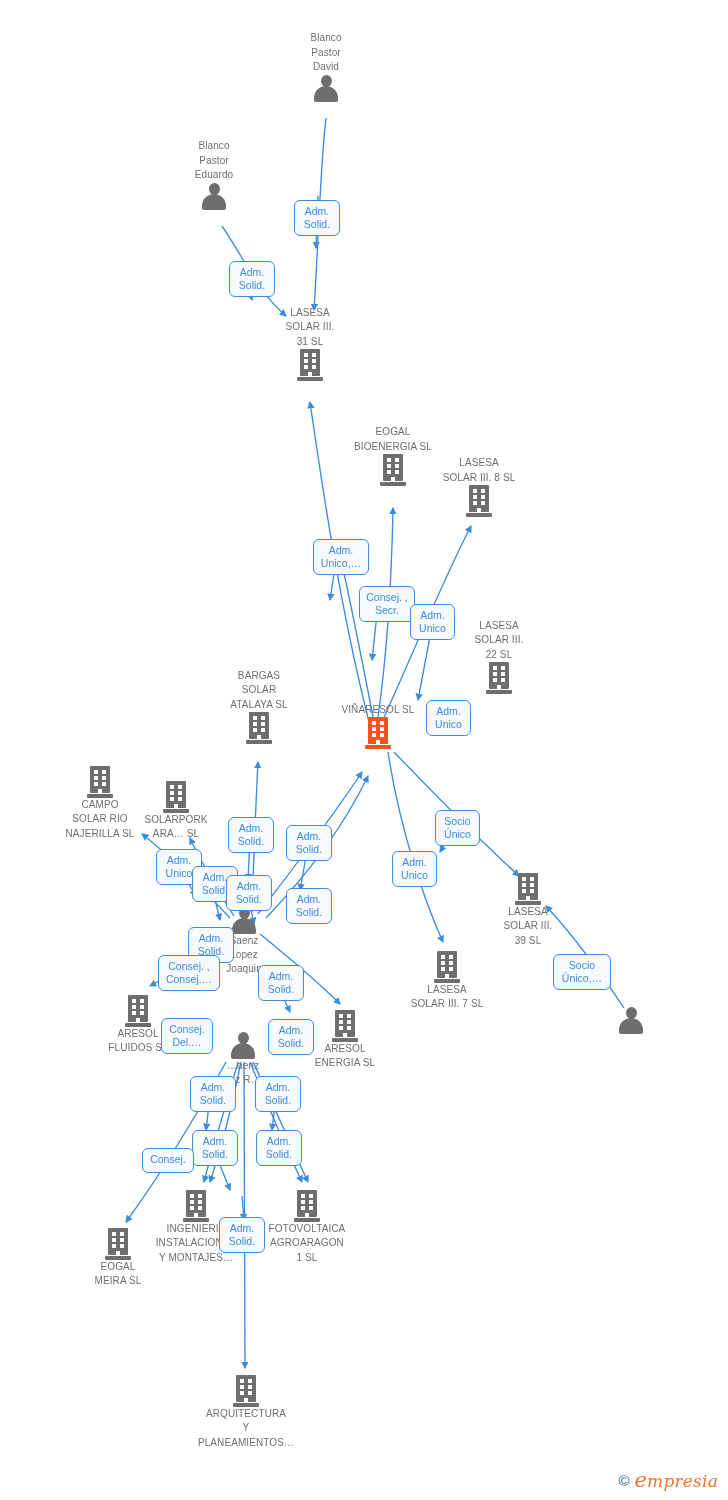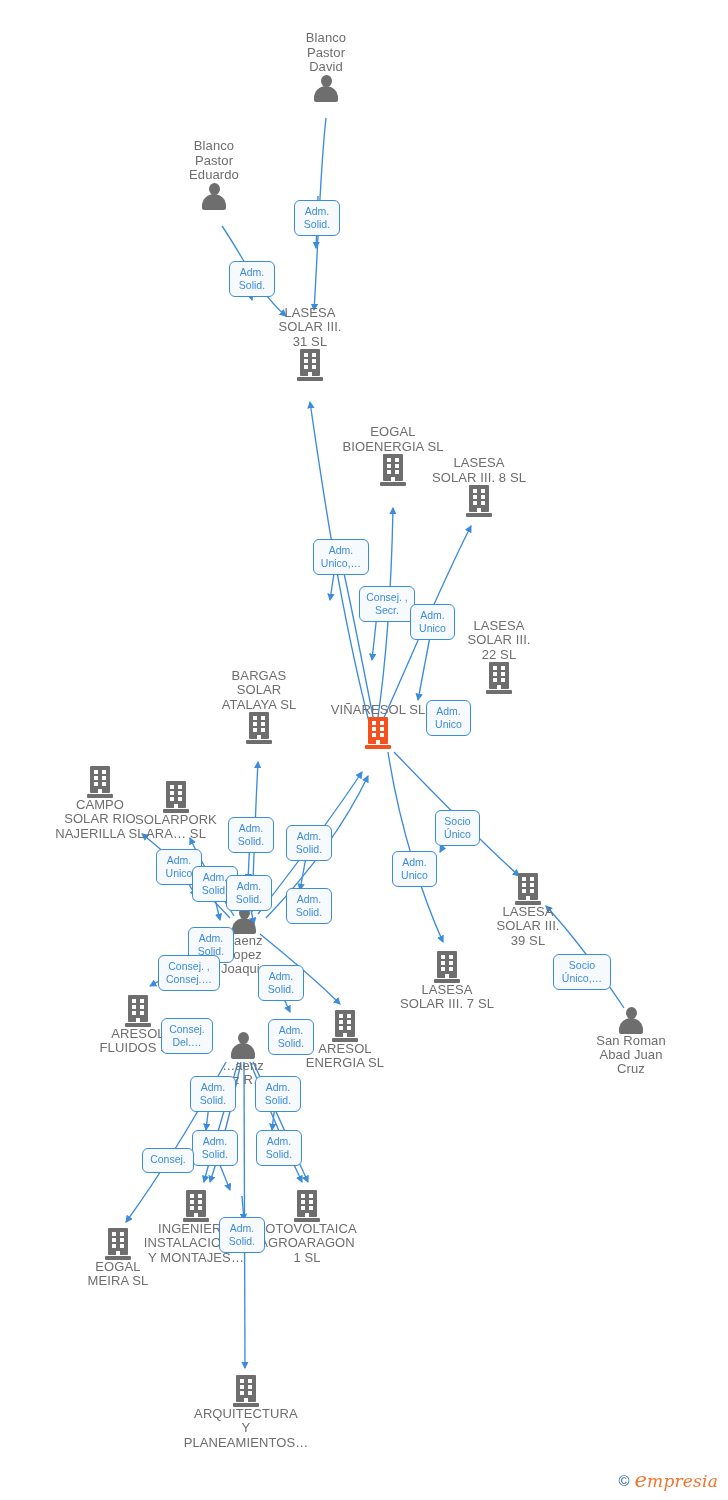--- a/index.html
+++ b/index.html
@@ -21,21 +21,21 @@
     width:728px;height:1500px;
     pointer-events:none;
   }
   
   .node{
     position:absolute;
     width:140px;
     margin-left:-70px;
     text-align:center;
     color:#6e6e6e;
-    font-size:13px;
+    font-size:10px;
     line-height:14.4px;
     letter-spacing:.1px;
     white-space:pre-line;
   }
   .node .caption{display:block;}
   .node .glyph{display:block;margin:0 auto;}
   .node.below .glyph{margin-top:1px;}
   .node.above .glyph{margin-bottom:1px;}
 
   
@@ -233,23 +233,21 @@
 FLUIDOS SL</span></div>
       <div class="node below" style="left: 345px; top: 1009px;"><span class="glyph" style="width: 26px;"><div class="bld"><div class="tower"></div><div class="win" style="left: 7px; top: 4px;"></div><div class="win" style="left: 7px; top: 10px;"></div><div class="win" style="left: 7px; top: 16px;"></div><div class="win" style="left: 15px; top: 4px;"></div><div class="win" style="left: 15px; top: 10px;"></div><div class="win" style="left: 15px; top: 16px;"></div><div class="door"></div><div class="base"></div></div></span><span class="caption">ARESOL
 ENERGIA SL</span></div>
       <div class="node below" style="left: 243px; top: 1030.5px;"><span class="glyph" style="width: 26px;"><div class="person"><div class="head"></div><div class="body"></div></div></span><span class="caption">…aenz
 …z R…</span></div>
       <div class="node below" style="left: 447px; top: 950px;"><span class="glyph" style="width: 26px;"><div class="bld"><div class="tower"></div><div class="win" style="left: 7px; top: 4px;"></div><div class="win" style="left: 7px; top: 10px;"></div><div class="win" style="left: 7px; top: 16px;"></div><div class="win" style="left: 15px; top: 4px;"></div><div class="win" style="left: 15px; top: 10px;"></div><div class="win" style="left: 15px; top: 16px;"></div><div class="door"></div><div class="base"></div></div></span><span class="caption">LASESA
 SOLAR III.  7 SL</span></div>
       <div class="node below" style="left: 528px; top: 872px;"><span class="glyph" style="width: 26px;"><div class="bld"><div class="tower"></div><div class="win" style="left: 7px; top: 4px;"></div><div class="win" style="left: 7px; top: 10px;"></div><div class="win" style="left: 7px; top: 16px;"></div><div class="win" style="left: 15px; top: 4px;"></div><div class="win" style="left: 15px; top: 10px;"></div><div class="win" style="left: 15px; top: 16px;"></div><div class="door"></div><div class="base"></div></div></span><span class="caption">LASESA
 SOLAR III.
 39 SL</span></div>
-      <div class="node below" style="left: 631px; top: 1005.5px;"><span class="glyph" style="width: 26px;"><div class="person"><div class="head"></div><div class="body"></div></div></span><span class="caption">San Roman
-Abad Juan
-Cruz</span></div>
+      <div class="node below" style="left: 631px; top: 1005.5px;"><span class="glyph" style="width: 26px;"><div class="person"><div class="head"></div><div class="body"></div></div></span></div>
       <div class="node below" style="left: 196px; top: 1189px;"><span class="glyph" style="width: 26px;"><div class="bld"><div class="tower"></div><div class="win" style="left: 7px; top: 4px;"></div><div class="win" style="left: 7px; top: 10px;"></div><div class="win" style="left: 7px; top: 16px;"></div><div class="win" style="left: 15px; top: 4px;"></div><div class="win" style="left: 15px; top: 10px;"></div><div class="win" style="left: 15px; top: 16px;"></div><div class="door"></div><div class="base"></div></div></span><span class="caption">INGENIERIA
 INSTALACIONES
 Y MONTAJES…</span></div>
       <div class="node below" style="left: 307px; top: 1189px;"><span class="glyph" style="width: 26px;"><div class="bld"><div class="tower"></div><div class="win" style="left: 7px; top: 4px;"></div><div class="win" style="left: 7px; top: 10px;"></div><div class="win" style="left: 7px; top: 16px;"></div><div class="win" style="left: 15px; top: 4px;"></div><div class="win" style="left: 15px; top: 10px;"></div><div class="win" style="left: 15px; top: 16px;"></div><div class="door"></div><div class="base"></div></div></span><span class="caption">FOTOVOLTAICA
 AGROARAGON
 1 SL</span></div>
       <div class="node below" style="left: 118px; top: 1227px;"><span class="glyph" style="width: 26px;"><div class="bld"><div class="tower"></div><div class="win" style="left: 7px; top: 4px;"></div><div class="win" style="left: 7px; top: 10px;"></div><div class="win" style="left: 7px; top: 16px;"></div><div class="win" style="left: 15px; top: 4px;"></div><div class="win" style="left: 15px; top: 10px;"></div><div class="win" style="left: 15px; top: 16px;"></div><div class="door"></div><div class="base"></div></div></span><span class="caption">EOGAL
 MEIRA SL</span></div>
       <div class="node below" style="left: 246px; top: 1374px;"><span class="glyph" style="width: 26px;"><div class="bld"><div class="tower"></div><div class="win" style="left: 7px; top: 4px;"></div><div class="win" style="left: 7px; top: 10px;"></div><div class="win" style="left: 7px; top: 16px;"></div><div class="win" style="left: 15px; top: 4px;"></div><div class="win" style="left: 15px; top: 10px;"></div><div class="win" style="left: 15px; top: 16px;"></div><div class="door"></div><div class="base"></div></div></span><span class="caption">ARQUITECTURA
 Y

